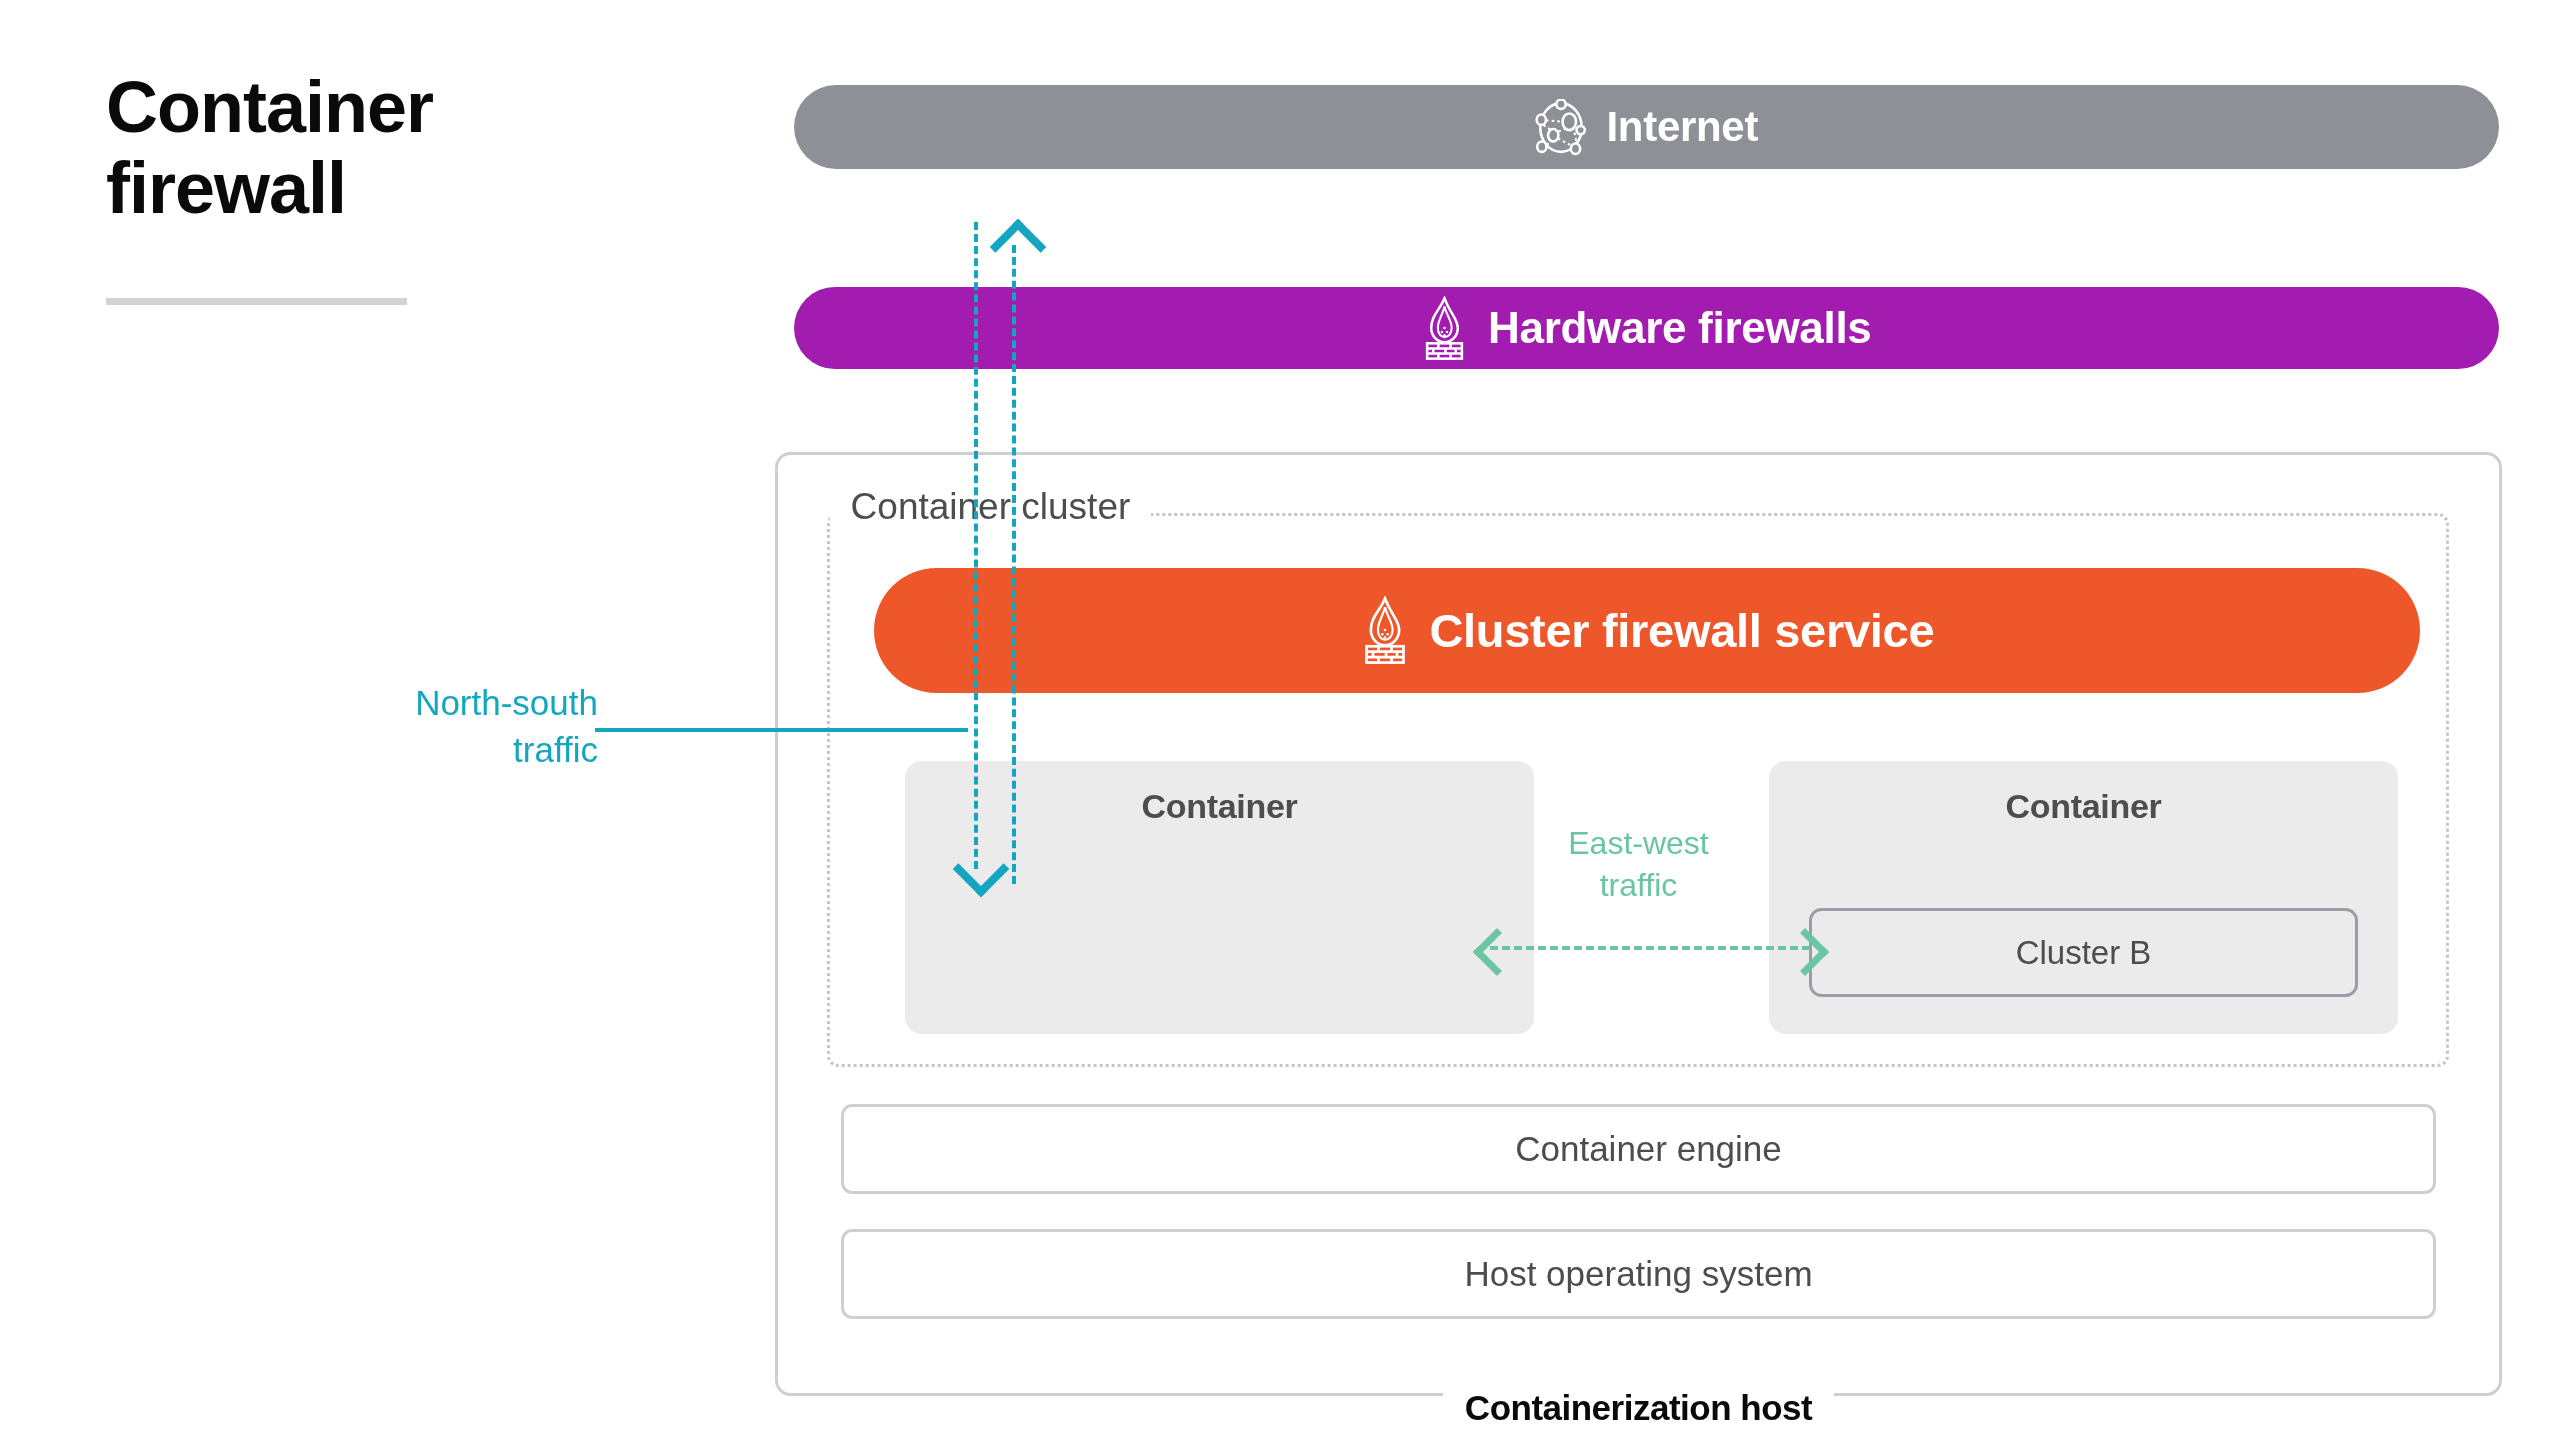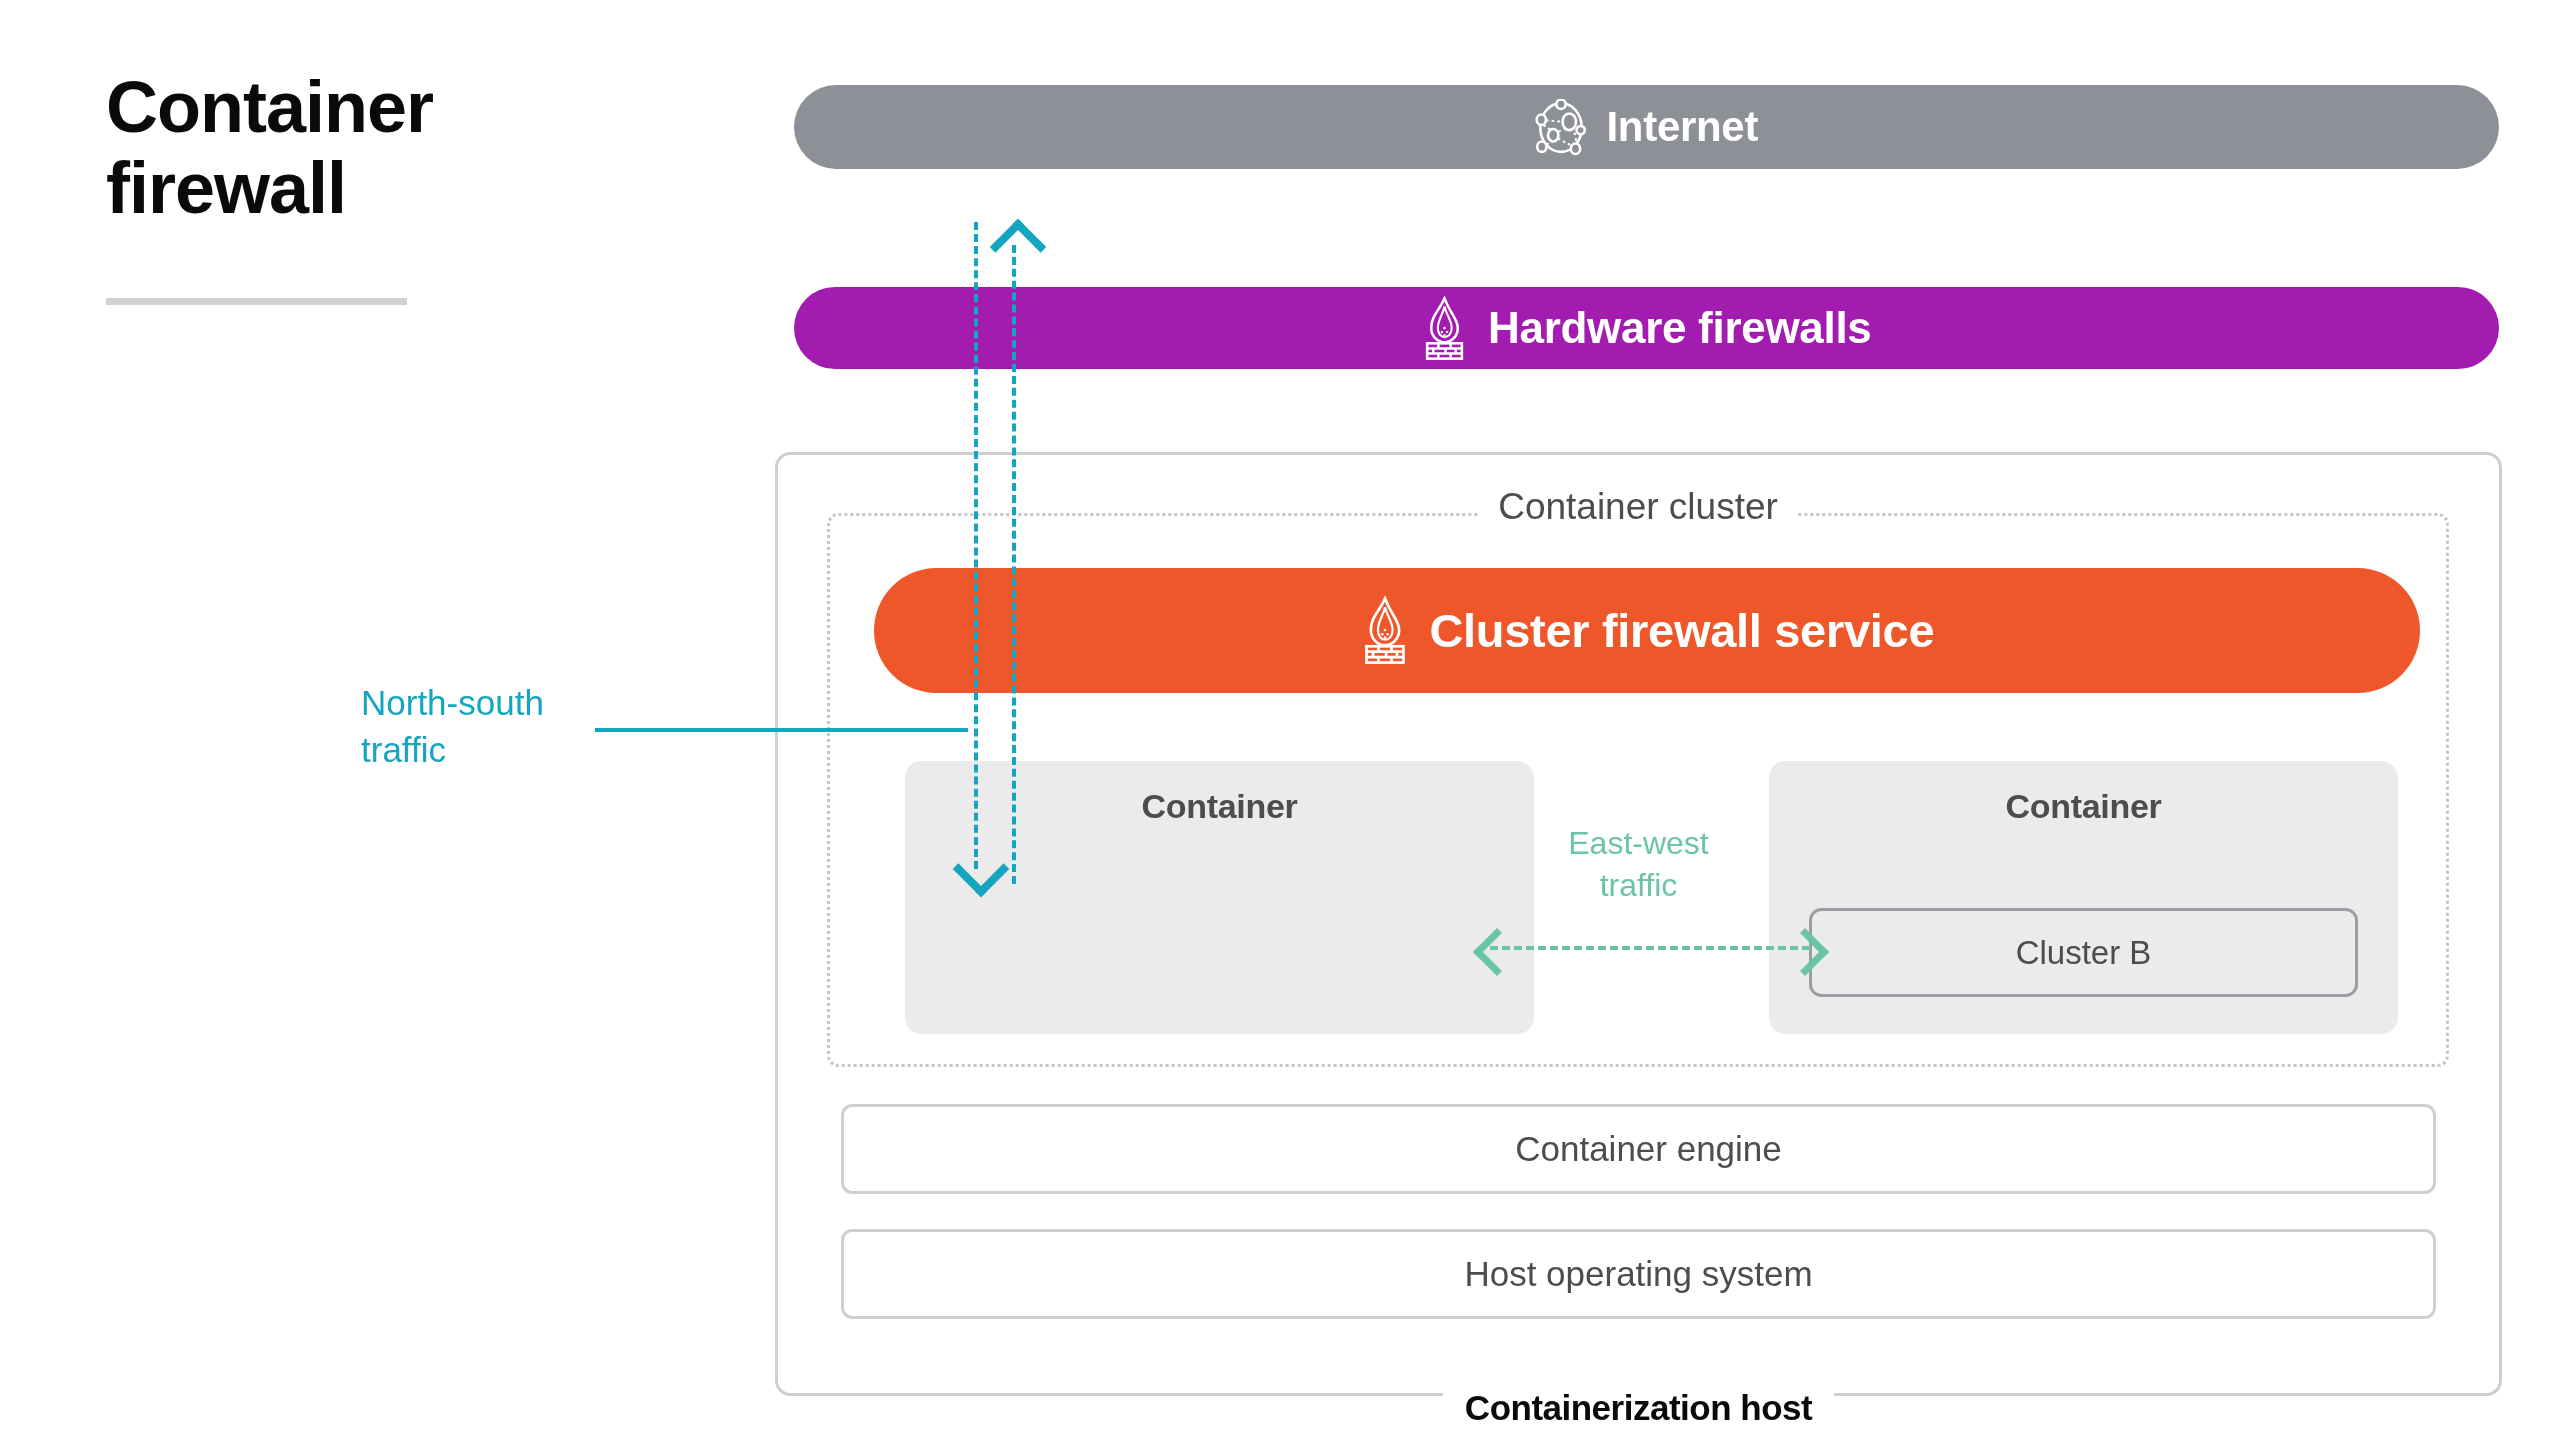--- a/index.html
+++ b/index.html
@@ -113,21 +113,21 @@
     left:827px; top:513px;
     width:1622px; height:554px;
     border:3.1px dotted #c6c6c6;
     border-radius:11.3px;
     box-sizing:border-box;
   }
   #cluster-label{
     position:absolute;
     left:0; right:0;
     top:-30px;
-    text-align:center;
+    text-align:left;
   }
   #cluster-label span{
     display:inline-block;
     background:#ffffff;
     padding:0 20.6px;
     font-size:37px;
     color:#4d4d4d;
   }
 
   
@@ -180,21 +180,21 @@
     color:#4d4d4d;
   }
   #container-engine-box{top:1104px;padding-left:20px;}
   #host-os-box{top:1229px;}
 
   
   #ns-label{
     position:absolute;
     left:361px; top:679px;
     width:237px;
-    text-align:left;
+    text-align:right;
     font-size:35px;
     line-height:1.35;
     color:#14a6c0;
     white-space:pre-line;
   }
   #ns-leader{
     position:absolute;
     left:595px; top:728px;
     width:373px; height:4.1px;
     background:#14a6c0;

